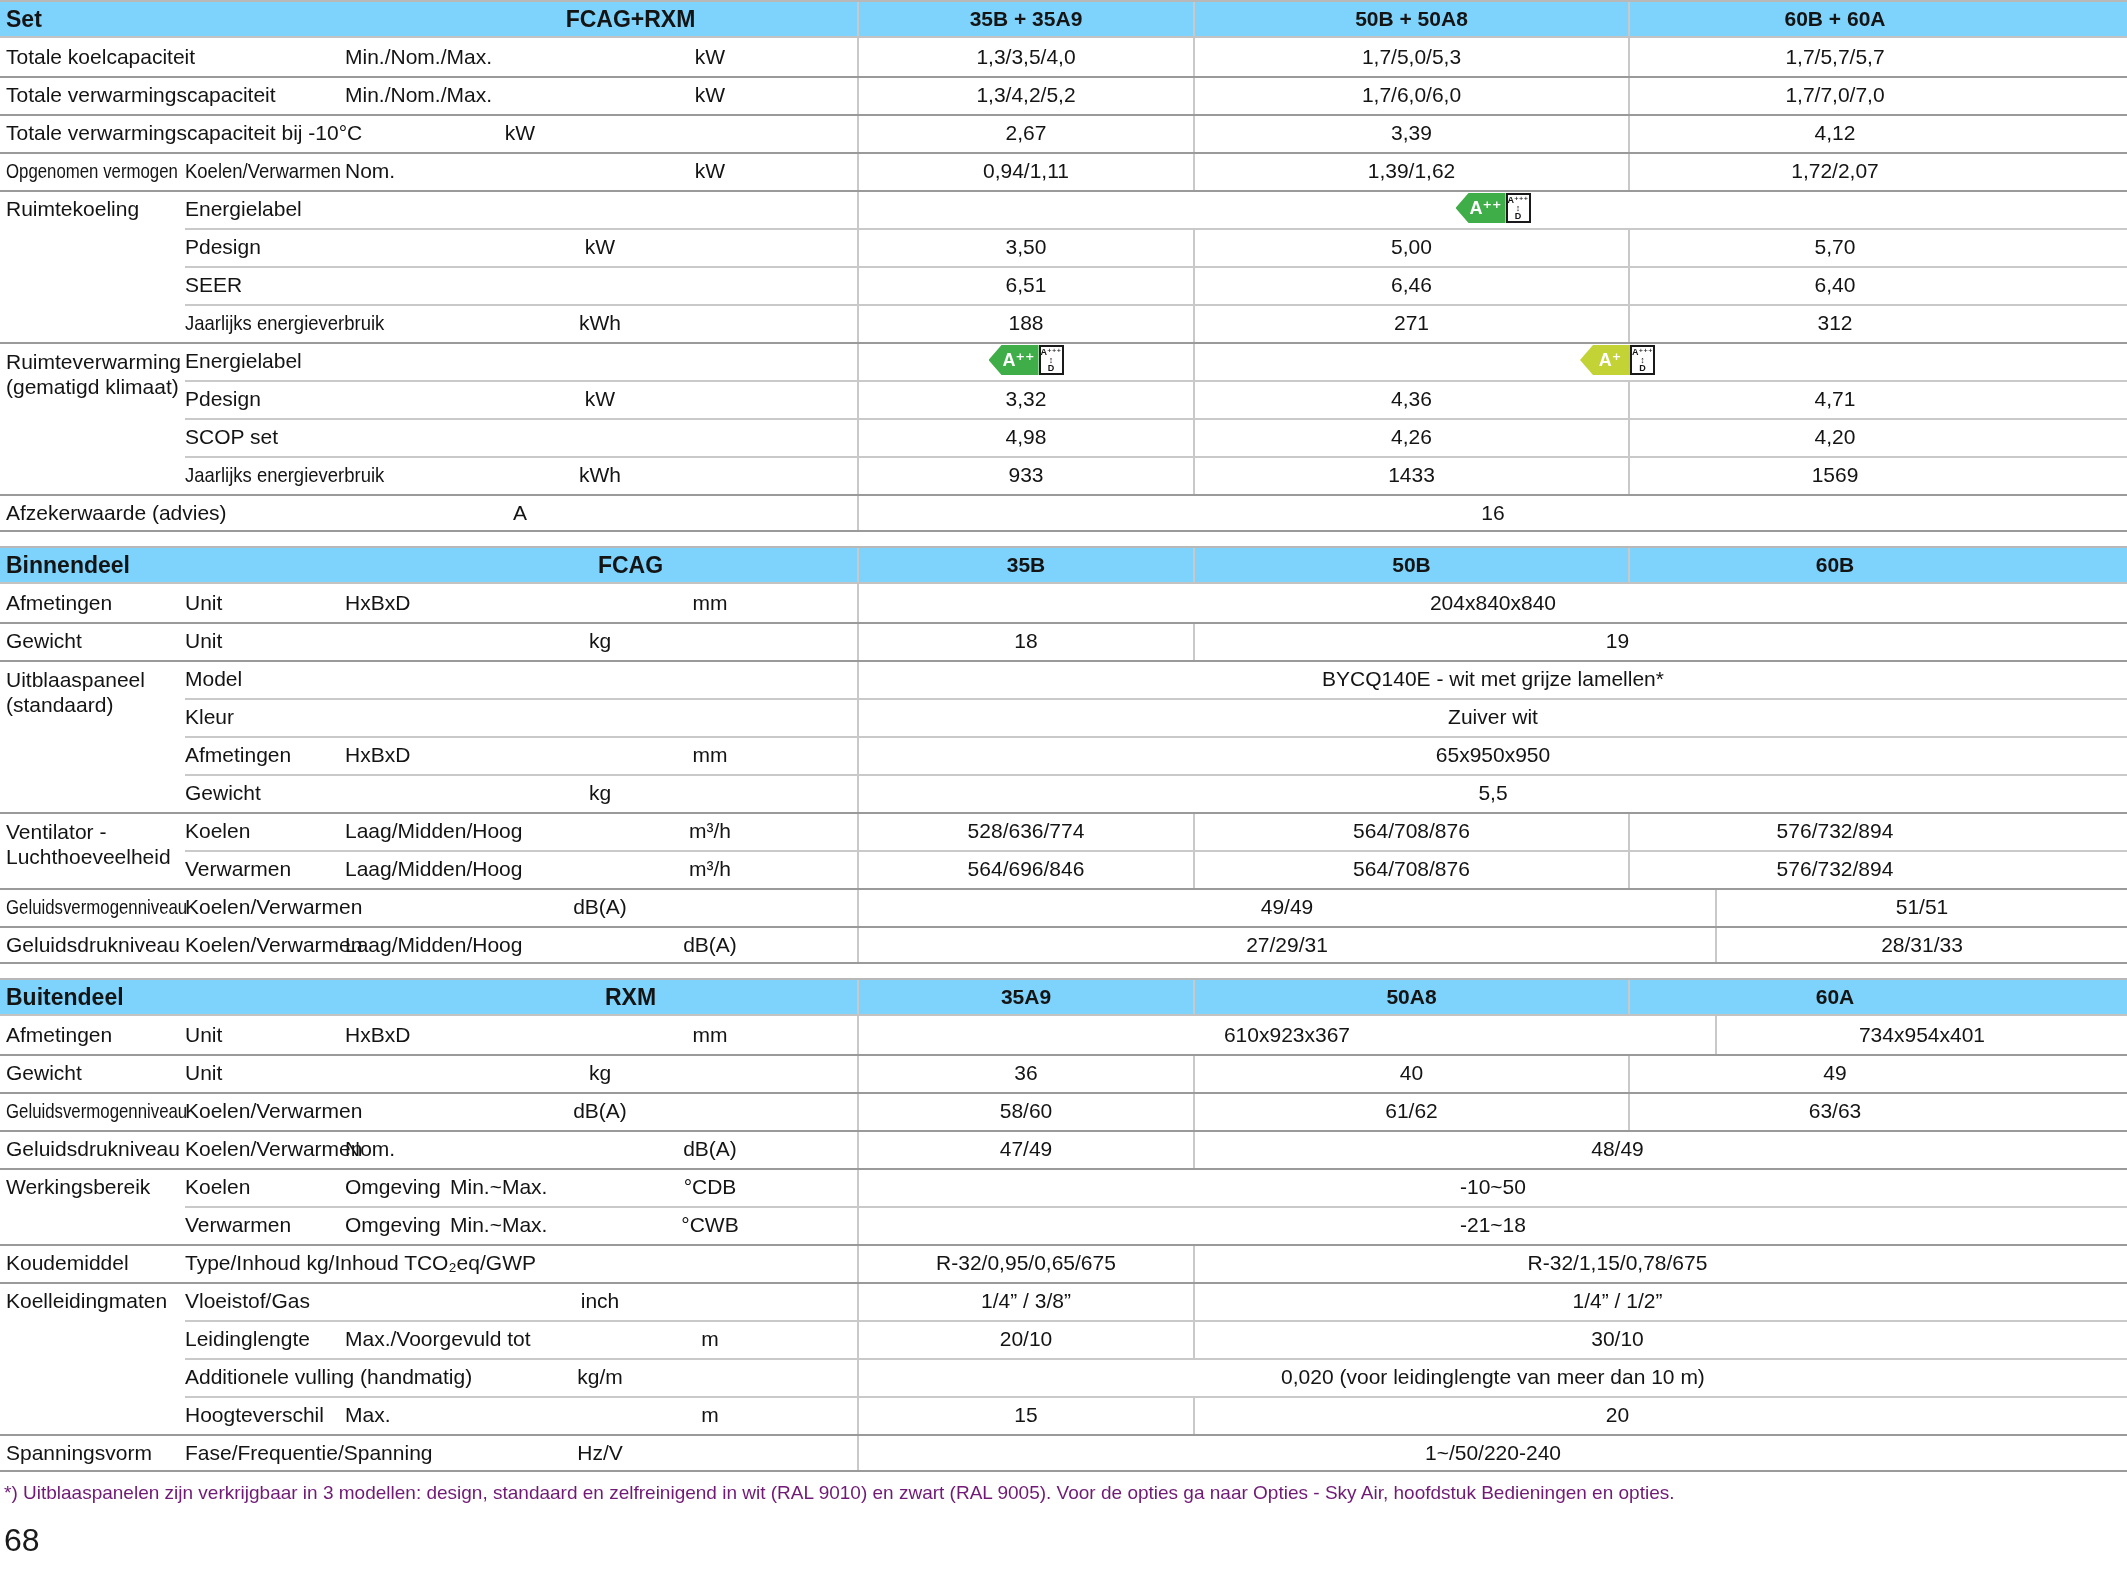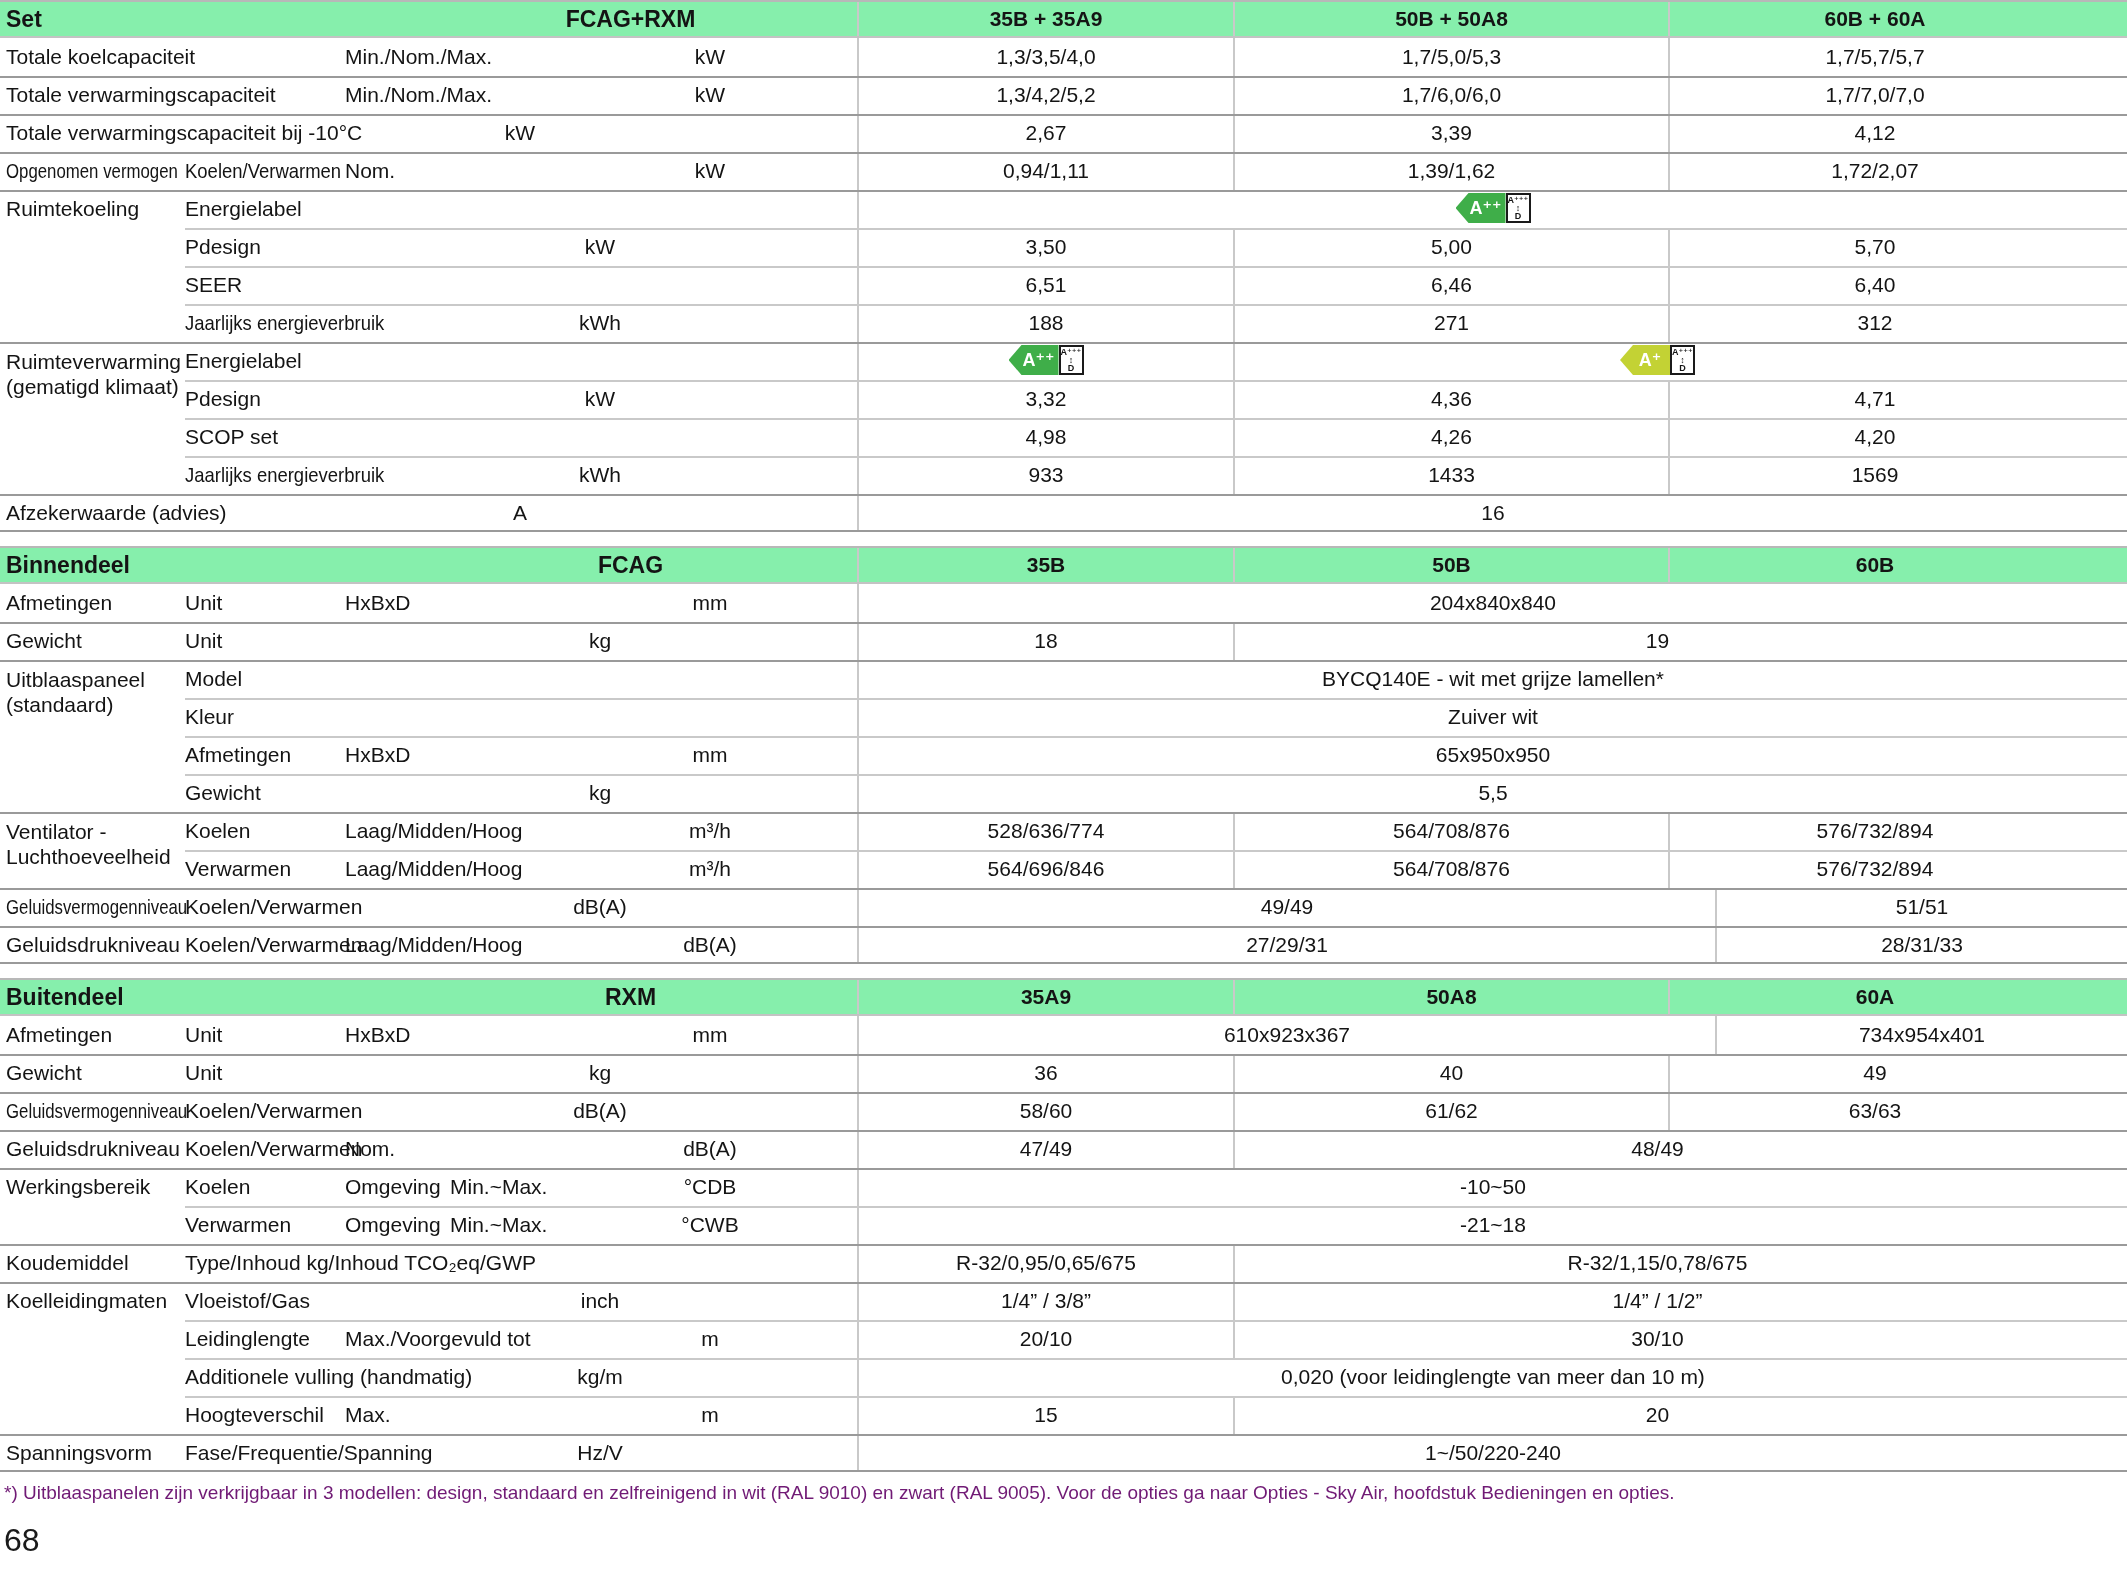--- a/index.html
+++ b/index.html
@@ -7,21 +7,21 @@
     width:2127px;height:1571px;
     font-family:"Liberation Sans","DejaVu Sans",sans-serif;
     color:#141414;
     -webkit-font-smoothing:antialiased;
   }
   .sheet{position:relative;width:2127px;height:1571px;font-size:21px;overflow:hidden;}
 
   
   .row{display:flex;height:38px;line-height:38px;position:relative;box-sizing:border-box;}
   .row.head{
-    background:#86efac;font-weight:bold;
+    background:#7dd3fc;font-weight:bold;
     border-top:2px solid #b8b8b8;border-bottom:2px solid #c3c3c3;
     line-height:34px;font-size:23px;
   }
   .r-full::before{content:"";position:absolute;left:0;right:0;top:0;height:2px;background:#9a9a9a;}
   .r-sub::before{content:"";position:absolute;left:185px;right:0;top:0;height:2px;background:#c9c9c9;}
   .sec-end::after{content:"";position:absolute;left:0;right:0;bottom:0;height:2px;background:#9a9a9a;}
   .gap{height:14px;}
 
   
   .lab{width:857px;flex:none;display:flex;box-sizing:border-box;}
@@ -32,21 +32,21 @@
   .l-unit{flex:1;text-align:center;padding-right:2px;white-space:nowrap;}
   .two{white-space:normal;line-height:25px;padding-top:7px;}
   .cond{display:inline-block;transform:scaleX(0.8);transform-origin:0 50%;}
   .cond90{display:inline-block;transform:scaleX(0.88);transform-origin:0 50%;}
   .head .l-main{font-size:23px;width:400px;}
   .head .l-unit{font-size:23px;}
   .head .c{font-size:21px;}
 
   
   .c{flex:none;text-align:center;border-left:2px solid #c9c9c9;box-sizing:border-box;white-space:nowrap;}
-  .c1{width:376px}.c2{width:435px}.c3{width:412px}
+  .c1{width:336px}.c2{width:435px}.c3{width:412px}
   .c12{width:858px}.c23{width:847px}.call{width:1270px}
 
   
   .elabel{display:inline-flex;vertical-align:middle;height:30px;margin-top:-5px;}
   .earrow{
     width:50px;height:30px;color:#fff;font-weight:bold;font-size:18px;line-height:30px;
     text-align:center;padding-left:10px;box-sizing:border-box;
     clip-path:polygon(26% 0,100% 0,100% 100%,26% 100%,0 50%);
   }
   .green{background:#3fae49;}

